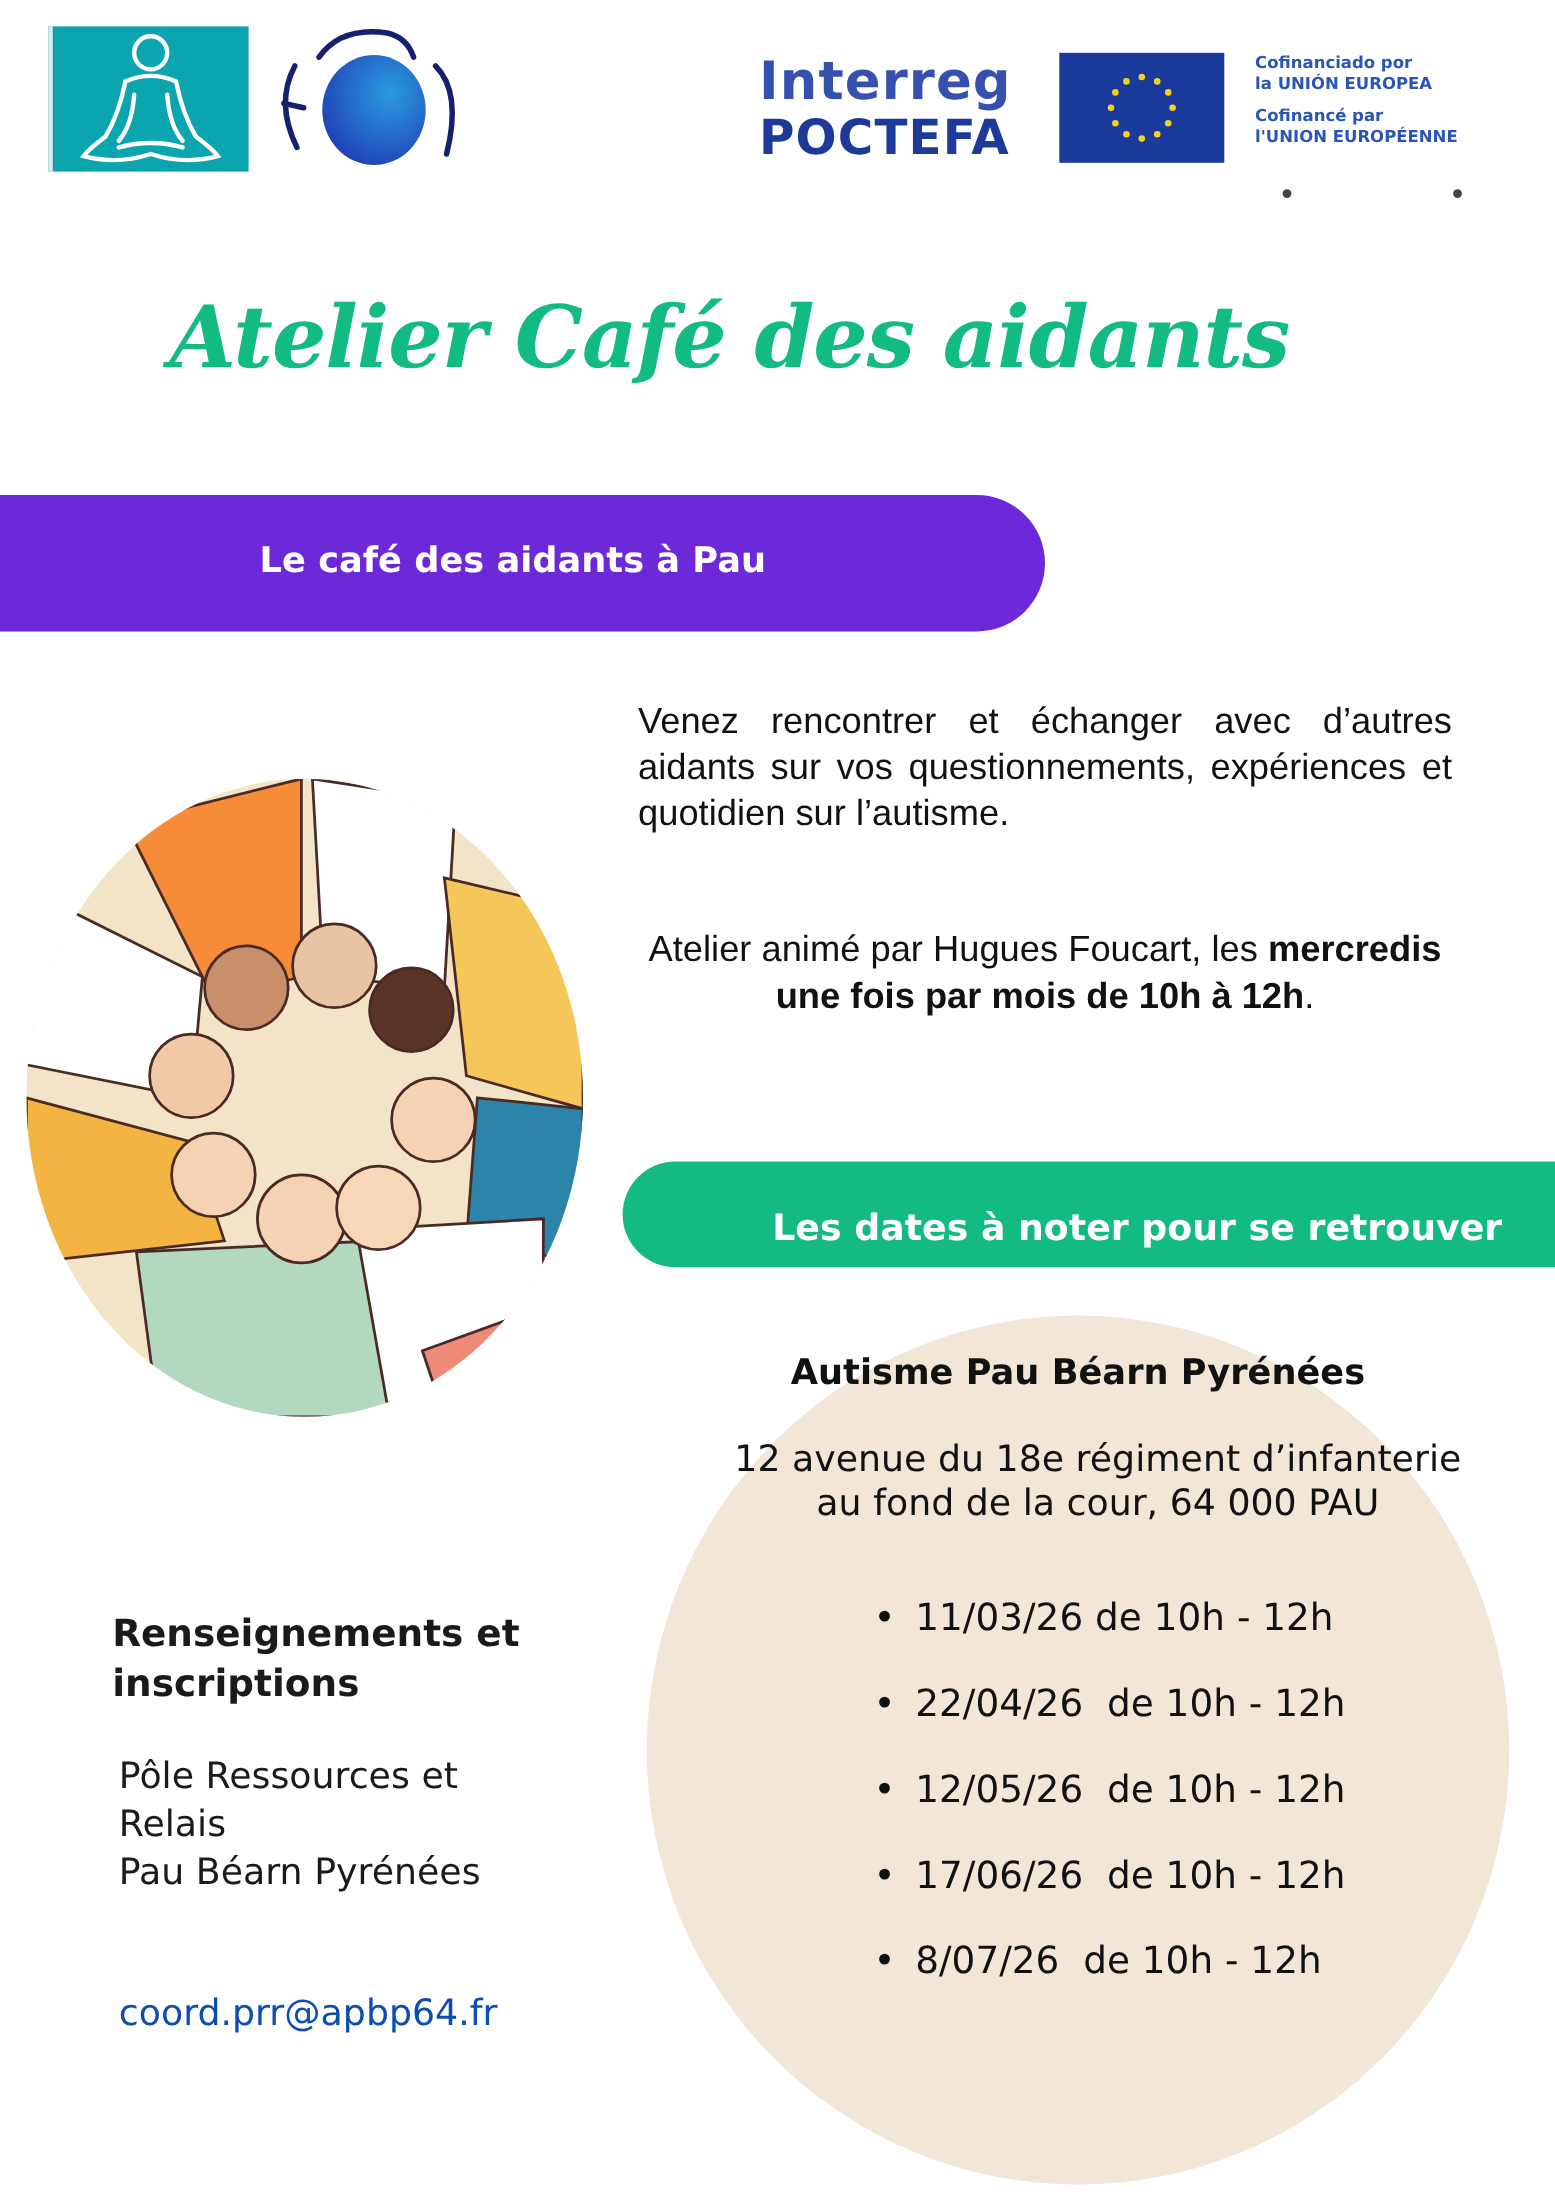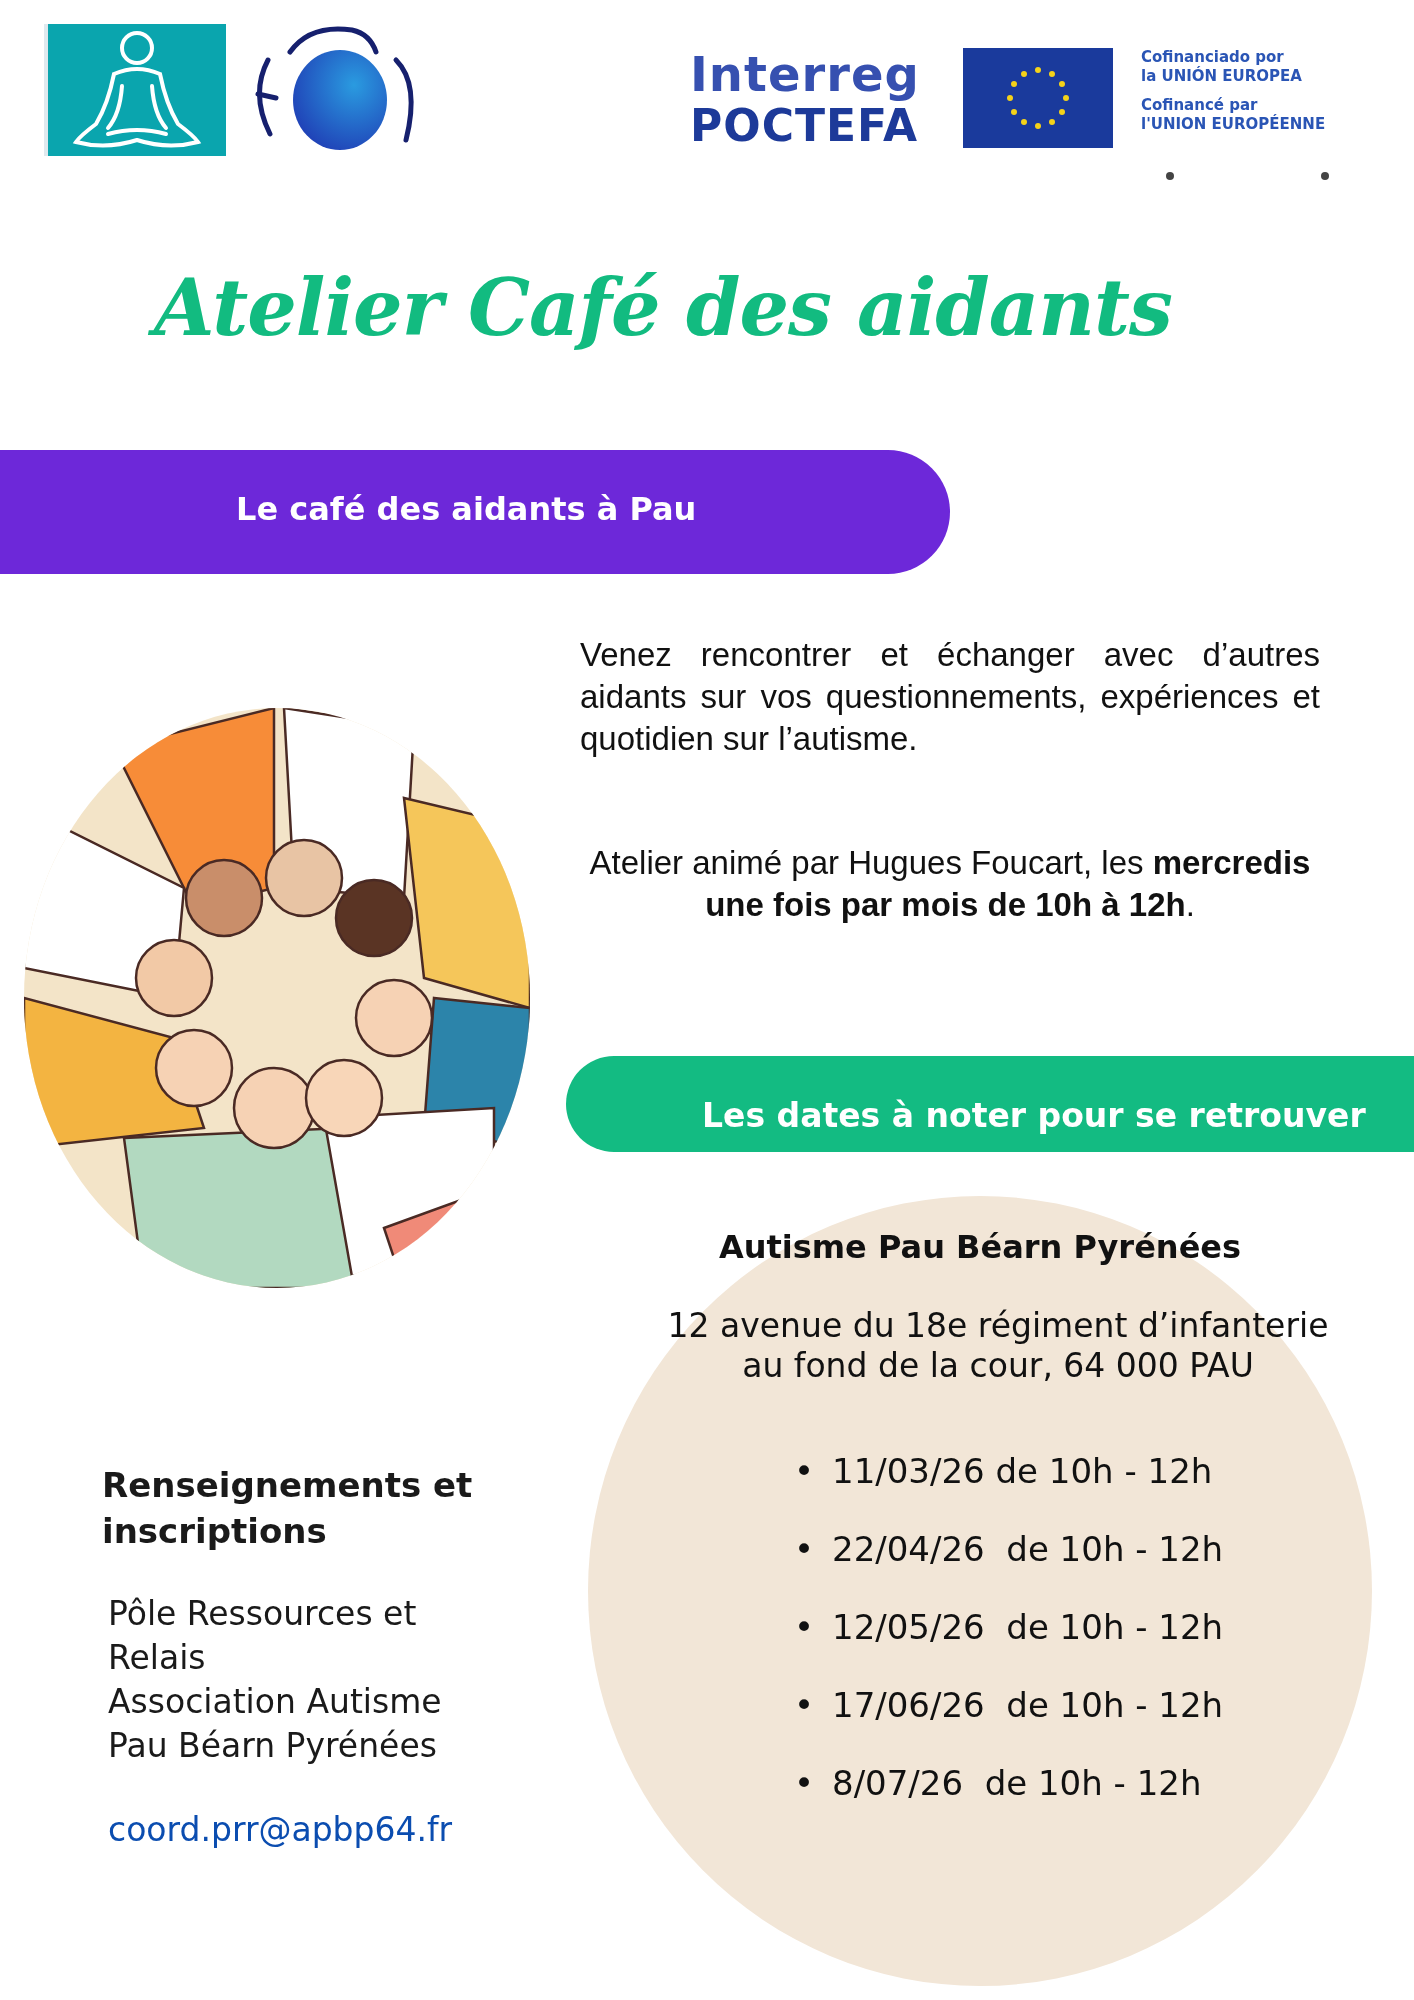--- a/index.html
+++ b/index.html
@@ -161,16 +161,15 @@
   <li>8/07/26  de 10h - 12h</li>
 </ul>
 
 <div class="abs rens">
   <div>Renseignements et</div>
   <div>inscriptions</div>
 </div>
 <div class="abs contact">
   <div>Pôle Ressources et</div>
   <div>Relais</div>
-  <div>Association Autisme</div>
   <div>Pau Béarn Pyrénées</div>
 </div>
 <a class="abs email">coord.prr@apbp64.fr</a>
 
 </body></html>

